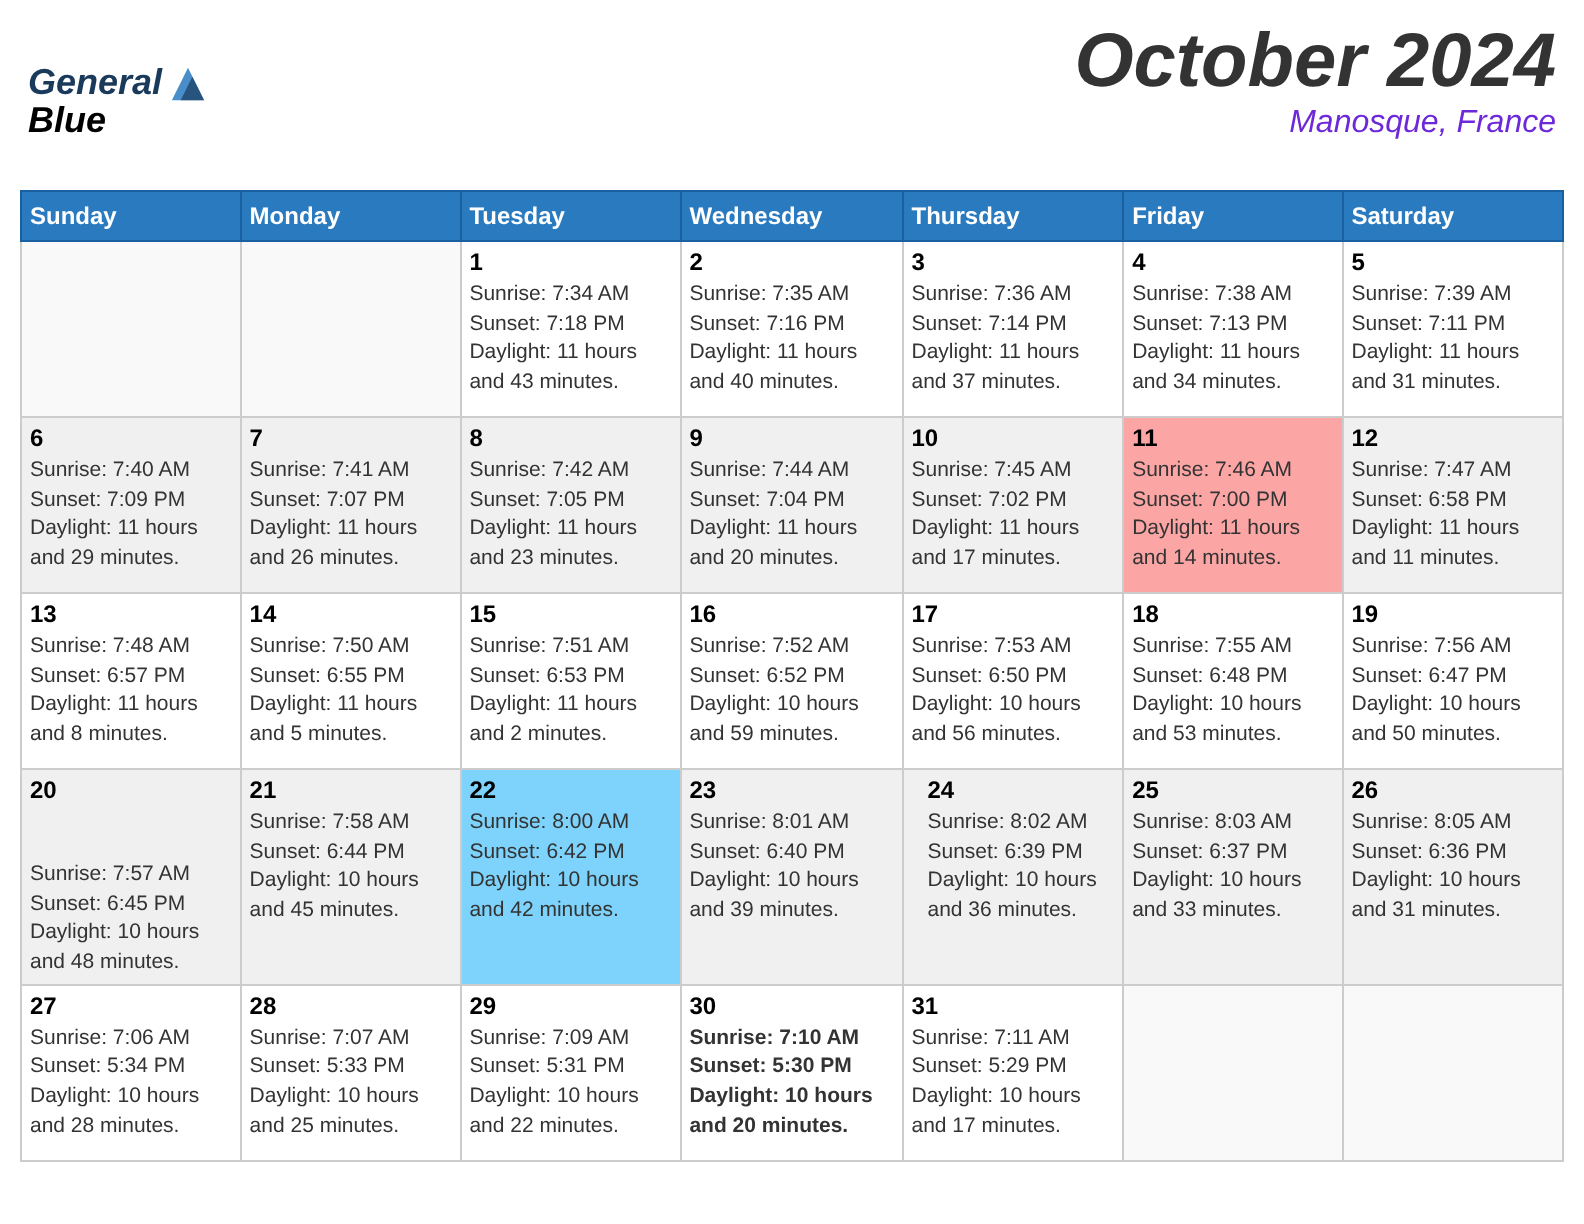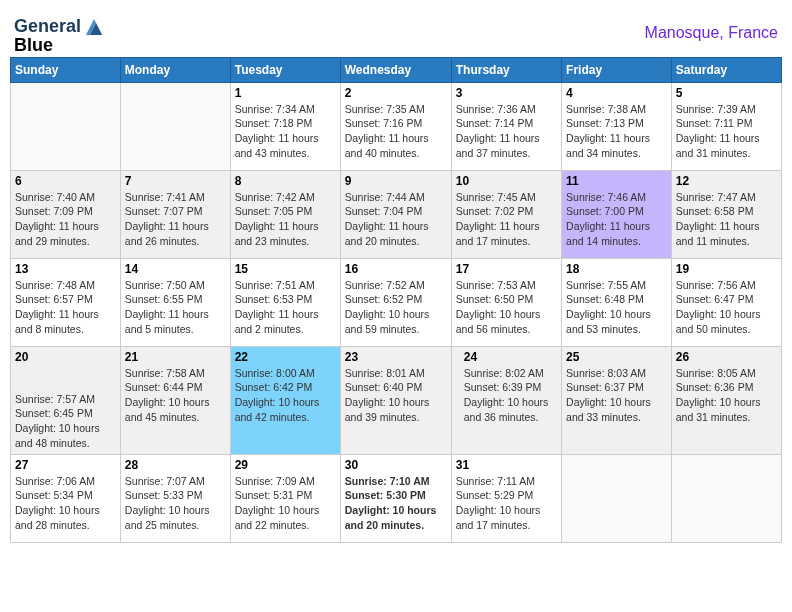--- a/index.html
+++ b/index.html
@@ -6,23 +6,24 @@
     body {
       font-family: Arial, sans-serif;
       background: #fff;
       width: 792px;
       min-height: 612px;
       padding: 10px;
     }
     .header {
       display: flex;
       justify-content: space-between;
-      align-items: center;
-      margin-bottom: 1px;
+      align-items: flex-end;
+      margin-bottom: 24px;
       padding: 0 4px;
+      font-style: italic;
     }
     .logo {
       display: flex;
       align-items: center;
       margin-top: 6px;
     }
     .logo-text {
       font-size: 18px;
       font-weight: bold;
       color: #1a3a5c;
@@ -103,20 +104,21 @@
           <polygon points="4,26 15,4 26,26" fill="#2a7abf" opacity="0.85"></polygon>
           <polygon points="10,26 18,10 26,26" fill="#1a3a5c" opacity="0.7"></polygon>
         </svg>
       </div>
       <div style="display:flex;align-items:center;margin-top:-2px;">
         <span class="logo-text"><span>Blue</span></span>
       </div>
     </div>
   </div>
   <div class="title-block">
+    <div class="month-title">October 2024</div>
     <div class="location">Manosque, France</div>
   </div>
 </div>
 
 <table class="calendar">
   <thead>
     <tr>
     <th>Sunday</th>
         <th>Monday</th>
         <th>Tuesday</th>
@@ -185,21 +187,21 @@
           <div class="day-info" style="white-space: pre-line;">Sunrise: 7:44 AM
 Sunset: 7:04 PM
 Daylight: 11 hours and 20 minutes.</div>
         </td>
         <td style="background: rgb(240, 240, 240);">
           <span class="day-number">10</span>
           <div class="day-info" style="white-space: pre-line;">Sunrise: 7:45 AM
 Sunset: 7:02 PM
 Daylight: 11 hours and 17 minutes.</div>
         </td>
-        <td style="background: #c4b5fd;">
+        <td style="background: #fca5a5;">
           <span class="day-number">11</span>
           <div class="day-info" style="white-space: pre-line;">Sunrise: 7:46 AM
 Sunset: 7:00 PM
 Daylight: 11 hours and 14 minutes.</div>
         </td>
         <td style="background: rgb(240, 240, 240);">
           <span class="day-number">12</span>
           <div class="day-info" style="white-space: pre-line;">Sunrise: 7:47 AM
 Sunset: 6:58 PM
 Daylight: 11 hours and 11 minutes.</div>

